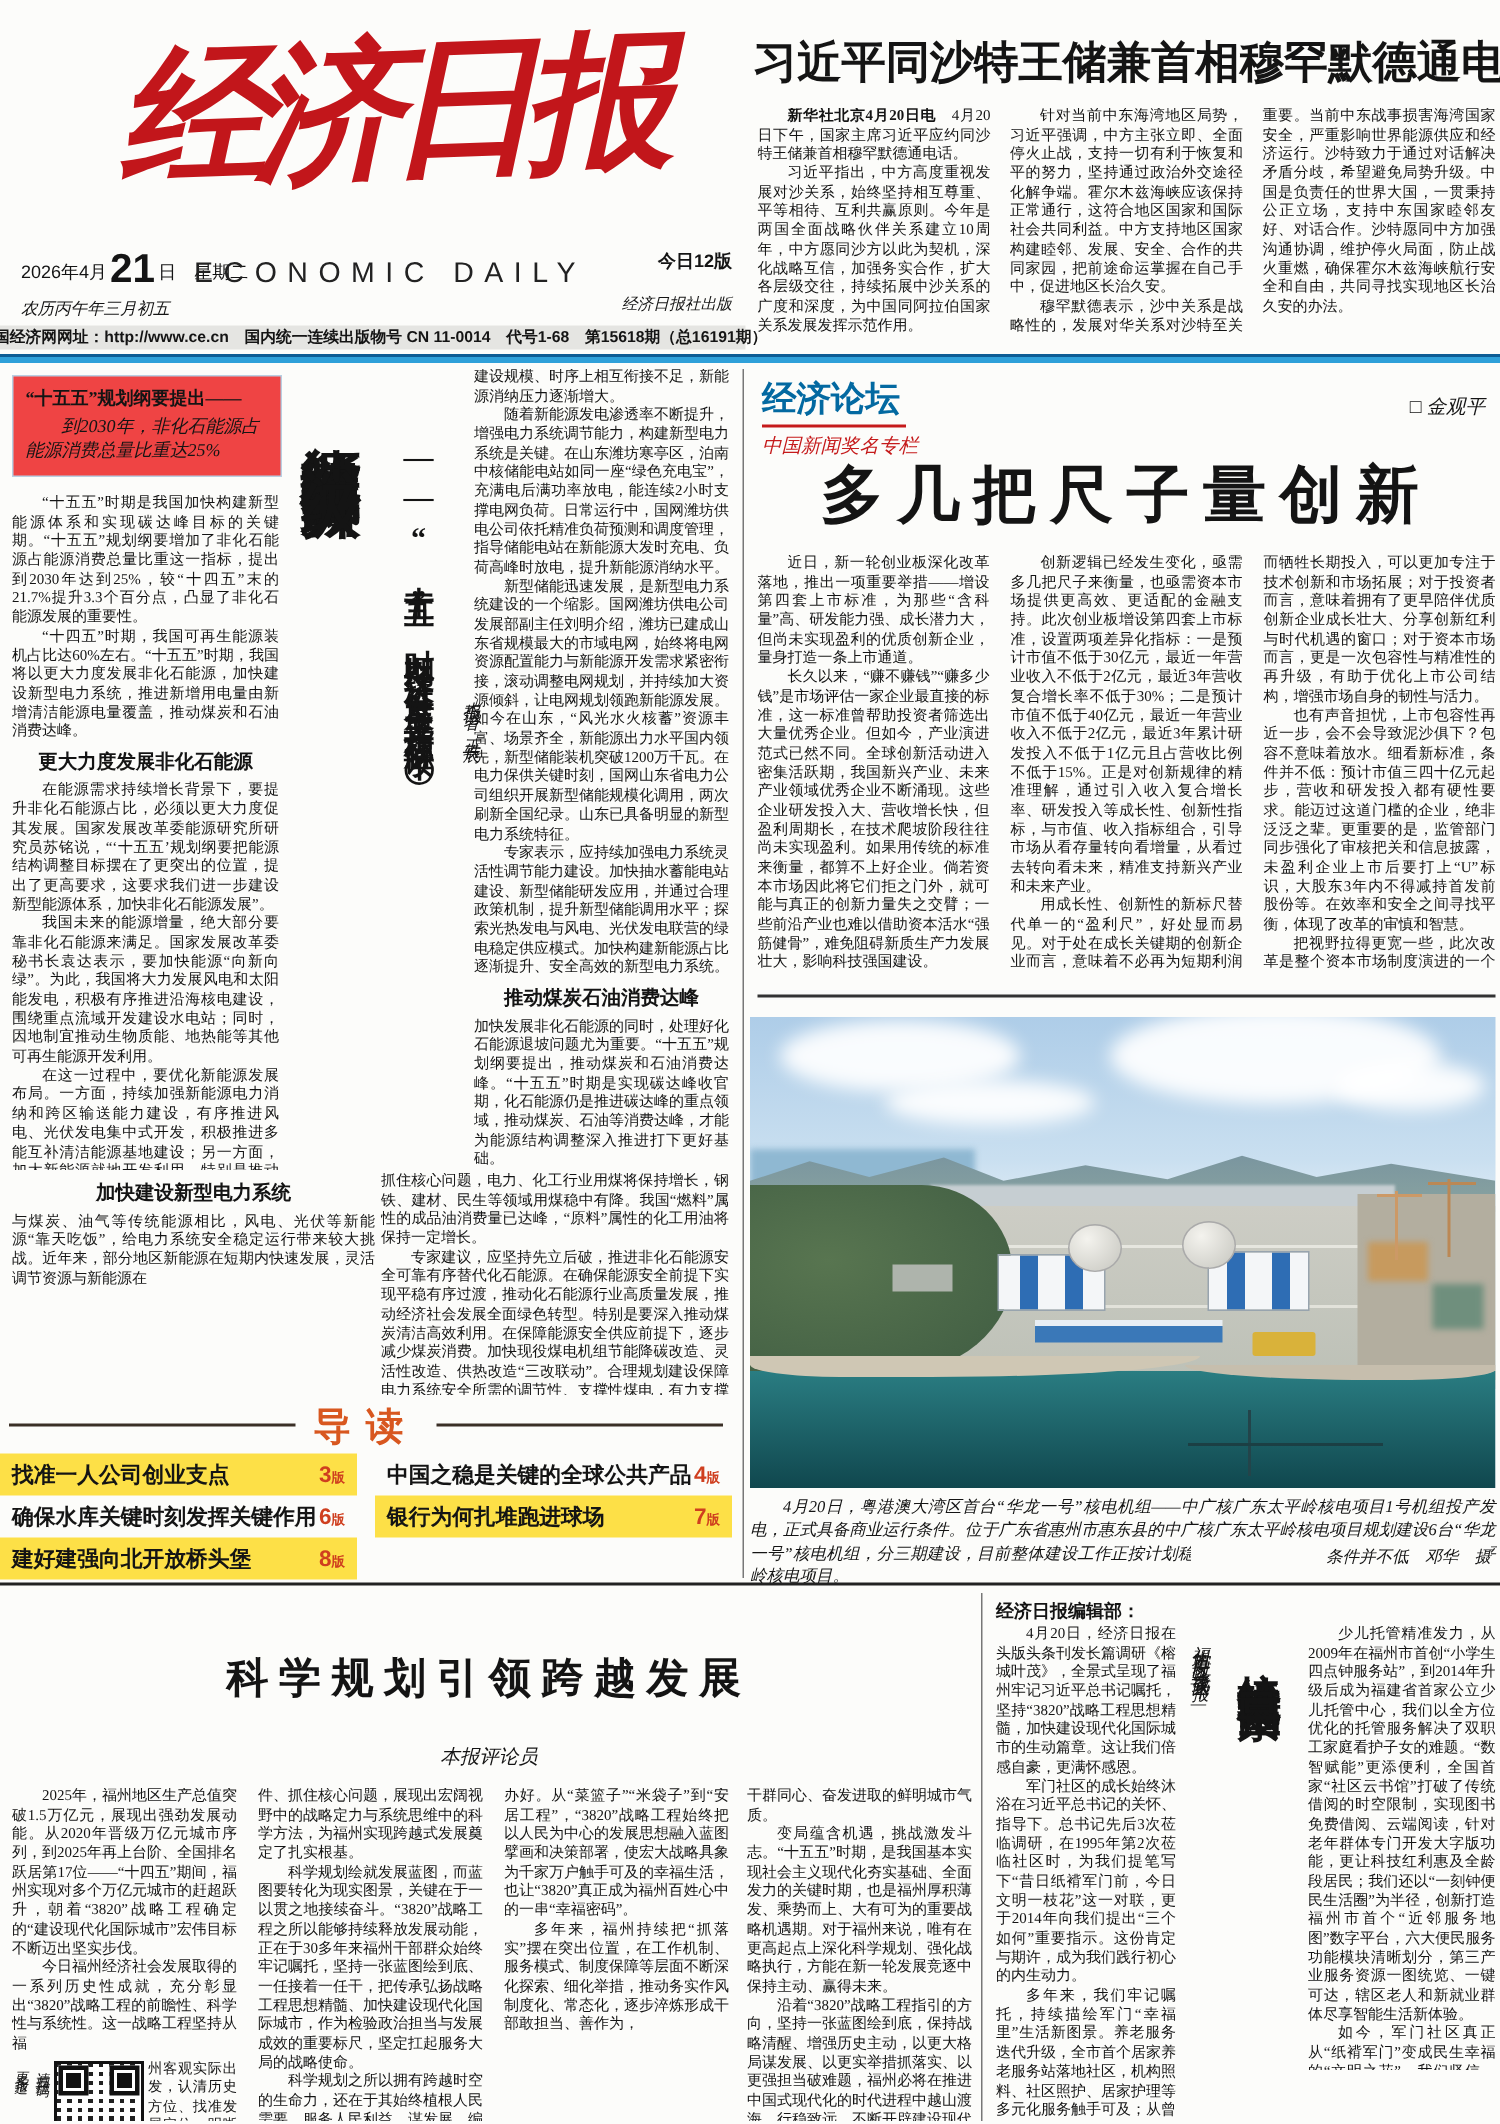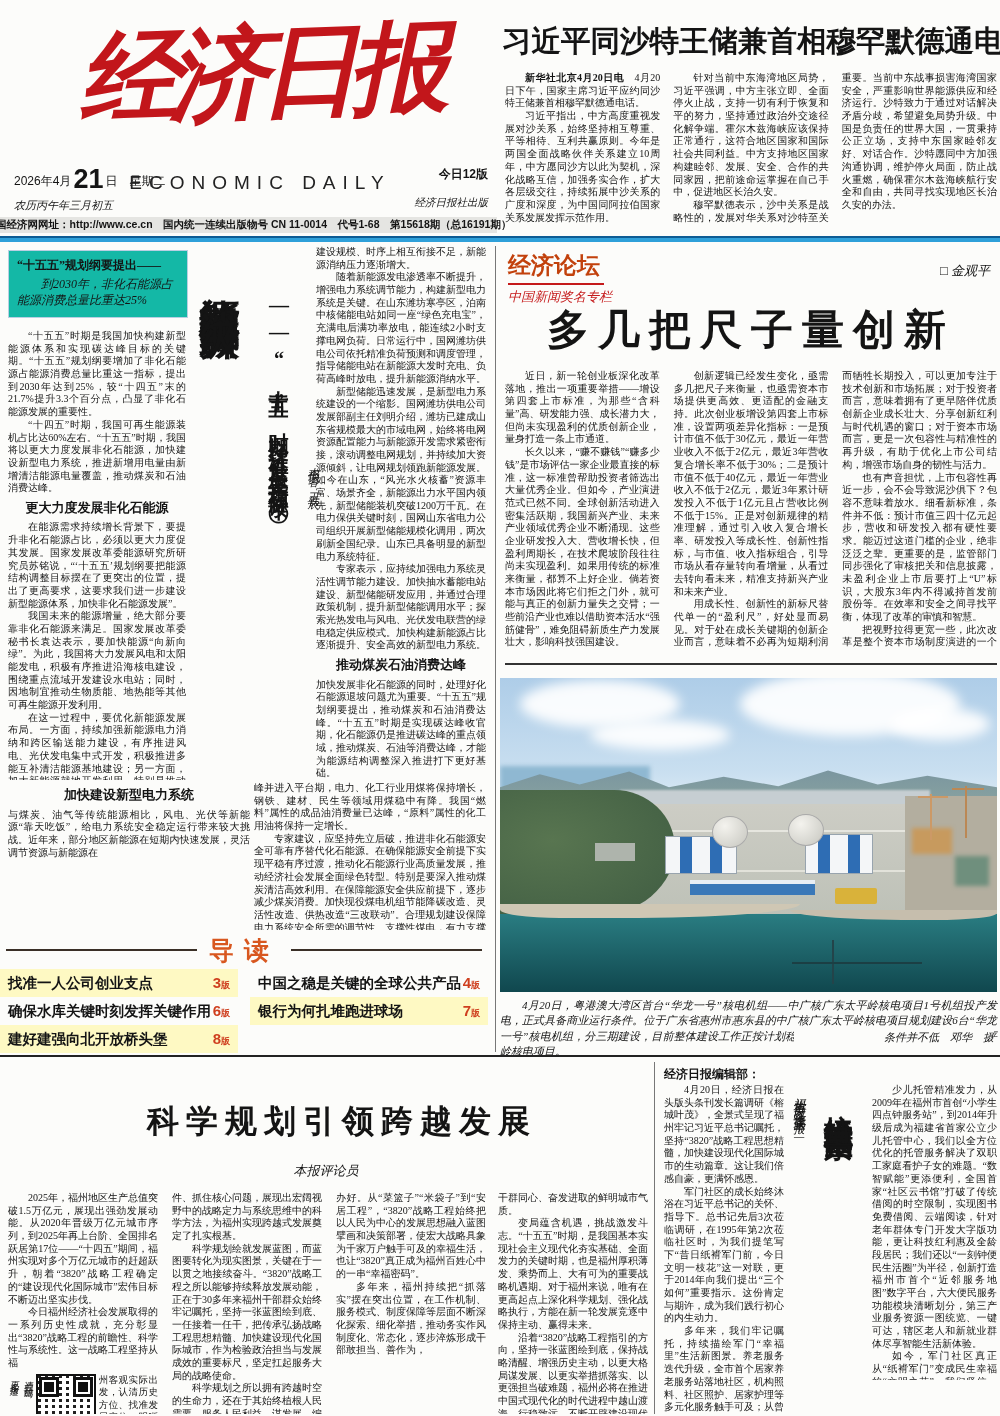--- a/index.html
+++ b/index.html
@@ -29,62 +29,62 @@
   
   .phone-head{left:502px;top:22px;width:495px;text-align:center;font-size:29.5px;font-weight:900;white-space:nowrap;}
   .phone-body{left:505px;top:72px;width:492px;height:160px;columns:3;column-gap:13px;}
 
   .vrule1{left:495px;top:246px;width:1px;height:806px;background:#777;}
   .vrule2{left:654px;top:1062px;width:1px;height:352px;background:#777;}
   .hrule-forum{left:505px;top:663px;width:492px;height:1.5px;background:#333;}
   .hrule-mid{left:0;top:1055px;width:1000px;height:2px;background:#222;}
 
   
-  .bluebox{left:8px;top:250px;width:162px;height:54px;background:#14b8a6;border:1px solid #b9cfe2;padding:6px 8px;}
+  .bluebox{left:8px;top:250px;width:162px;height:54px;background:#ef4444;border:1px solid #b9cfe2;padding:6px 8px;}
   .bluebox .l1{font-size:12px;font-weight:bold;}
   .bluebox .l2{font-size:12px;font-style:italic;margin-top:3px;text-indent:2em;line-height:1.3;}
   .colA1{left:8px;top:330px;width:178px;height:450px;}
   .colB1{left:316px;top:246px;width:170px;height:532px;}
   .colA2{left:8px;top:782px;width:242px;height:148px;}
   .colB2{left:254px;top:782px;width:232px;height:148px;}
   .vert{writing-mode:vertical-rl;text-orientation:upright;}
   .vhead-energy{left:187px;top:266px;width:66px;height:508px;font-size:40px;font-weight:900;letter-spacing:2px;line-height:66px;}
   .vsub-energy{left:258px;top:294px;width:42px;height:578px;font-size:20px;font-weight:bold;letter-spacing:5px;line-height:42px;}
   .vreporter{left:303px;top:458px;width:20px;height:140px;font-size:11px;letter-spacing:3px;line-height:20px;font-style:italic;}
 
   
   .guide{left:0;top:934px;width:488px;height:120px;}
   .guide-head{display:flex;align-items:center;gap:12px;height:32px;margin:0 6px;}
   .gline{flex:1;height:2px;background:#3a2f26;}
   .guide-title{color:#d8571f;font-size:25px;font-weight:900;letter-spacing:10px;}
   .guide-grid{display:grid;grid-template-columns:1fr 1fr;grid-auto-rows:28px;column-gap:12px;margin-top:3px;}
   .gcell{display:flex;justify-content:space-between;align-items:center;padding:0 8px;font-weight:bold;font-size:14.5px;}
-  .gcell.peach{background:#fef9c3;}
+  .gcell.peach{background:#fde047;}
   .gpage{color:#cf3f1f;white-space:nowrap;}
   .gpage .num{font-size:15px;font-weight:bold;}
   .gpage .ban{font-size:9px;}
 
   
   .forum-label{left:508px;top:250px;}
-  .forum-label .t{font-size:23px;font-weight:900;color:#c2410c;border-bottom:2.5px solid #c51a1b;display:inline-block;padding:0 4px 2px 0;}
+  .forum-label .t{font-size:23px;font-weight:900;color:#0369a1;border-bottom:2.5px solid #c51a1b;display:inline-block;padding:0 4px 2px 0;}
   .forum-label .s{color:#c51a1b;font-size:13px;font-style:italic;margin-top:3px;}
   .forum-author{left:840px;top:262px;width:150px;font-size:13px;font-style:italic;text-align:right;padding-right:10px;}
   .forum-head{left:505px;top:302px;width:492px;text-align:center;font-size:42px;font-weight:900;letter-spacing:9px;white-space:nowrap;}
   .forum-body{left:505px;top:370px;width:492px;height:288px;columns:3;column-gap:14px;}
 
   
   .photo{left:500px;top:678px;width:497px;height:314px;overflow:hidden;background:linear-gradient(180deg,#aecde8 0%,#c9dff0 30%,#e8f1f8 46%);}
   .photo *{position:absolute;}
   .cloud{background:rgba(255,255,255,.92);border-radius:50%;filter:blur(6px);}
   .caption{left:500px;top:998px;width:497px;height:52px;font-size:11px;font-style:italic;line-height:1.4;text-align:justify;}
   .credit{right:6px;top:1030px;width:200px;text-align:right;font-size:11px;font-style:italic;background:#fcfcfa;}
 
   
   .kicker{left:8px;top:1063px;font-size:21px;font-weight:900;color:#d01f1e;border-bottom:3px solid #d01f1e;padding:0 6px 3px 0;}
-  .plan-head{left:16px;top:1100px;width:652px;text-align:center;font-size:32px;font-weight:900;letter-spacing:7px;white-space:nowrap;}
+  .plan-head{left:0;top:1100px;width:652px;text-align:center;font-size:28px;font-weight:900;letter-spacing:7px;white-space:nowrap;}
   .plan-byline{left:0;top:1162px;width:652px;text-align:center;font-size:13px;font-style:italic;}
   .pcol{top:1192px;width:150px;height:222px;}
   .qr-row{display:flex;gap:3px;margin-top:4px;height:66px;}
   .qr-vlabel{writing-mode:vertical-rl;text-orientation:upright;font-size:9px;line-height:11px;letter-spacing:2px;height:64px;font-style:italic;}
   .qr{width:62px;height:62px;position:relative;border:2px solid #111;
       background:repeating-linear-gradient(0deg,#111 0 3px,#fff 3px 6px),repeating-linear-gradient(90deg,#111 0 3px,#fff 3px 7px);
       background-blend-mode:screen;}
   .qr i{position:absolute;width:14px;height:14px;border:3px solid #111;background:#fff;}
   .qr i::after{content:"";position:absolute;inset:2px;background:#111;}
   .qr .tl{left:1px;top:1px;} .qr .tr{right:1px;top:1px;}
@@ -143,21 +143,21 @@
     <div class="subhead">推动煤炭石油消费达峰</div>
     <span><p>加快发展非化石能源的同时，处理好化石能源退坡问题尤为重要。“十五五”规划纲要提出，推动煤炭和石油消费达峰。“十五五”时期是实现碳达峰收官期，化石能源仍是推进碳达峰的重点领域，推动煤炭、石油等消费达峰，才能为能源结构调整深入推进打下更好基础。</p></span>
   </div>
 
   <div class="abs colA2 body-txt cont">
     <div class="subhead">加快建设新型电力系统</div>
     <span><p>与煤炭、油气等传统能源相比，风电、光伏等新能源“靠天吃饭”，给电力系统安全稳定运行带来较大挑战。近年来，部分地区新能源在短期内快速发展，灵活调节资源与新能源在</p></span>
   </div>
 
   <div class="abs colB2 body-txt cont">
-    <span><p>峰并进入平台期，电力、化工行业用煤将保持增长，钢铁、建材、民生等领域用煤稳中有降。我国“燃料”属性的成品油消费量已达峰，“原料”属性的化工用油将保持一定增长。</p><p>专家建议，应坚持先立后破，推进非化石能源安全可靠有序替代化石能源。在确保能源安全前提下实现平稳有序过渡，推动化石能源行业高质量发展，推动经济社会发展全面绿色转型。特别是要深入推动煤炭清洁高效利用。在保障能源安全供应前提下，逐步减少煤炭消费。加快现役煤电机组节能降碳改造、灵活性改造、供热改造“三改联动”。合理规划建设保障电力系统安全所需的调节性、支撑性煤电，有力支撑能源安全转型。</p></span>
+    <span><p>抓住核心问题，电力、化工行业用煤将保持增长，钢铁、建材、民生等领域用煤稳中有降。我国“燃料”属性的成品油消费量已达峰，“原料”属性的化工用油将保持一定增长。</p><p>专家建议，应坚持先立后破，推进非化石能源安全可靠有序替代化石能源。在确保能源安全前提下实现平稳有序过渡，推动化石能源行业高质量发展，推动经济社会发展全面绿色转型。特别是要深入推动煤炭清洁高效利用。在保障能源安全供应前提下，逐步减少煤炭消费。加快现役煤电机组节能降碳改造、灵活性改造、供热改造“三改联动”。合理规划建设保障电力系统安全所需的调节性、支撑性煤电，有力支撑能源安全转型。</p></span>
   </div>
 
   <div class="abs guide">
     <div class="guide-head">
       <div class="gline"></div>
       <div class="guide-title sans">导读</div>
       <div class="gline"></div>
     </div>
     <div class="guide-grid sans">
       <div class="gcell peach">

